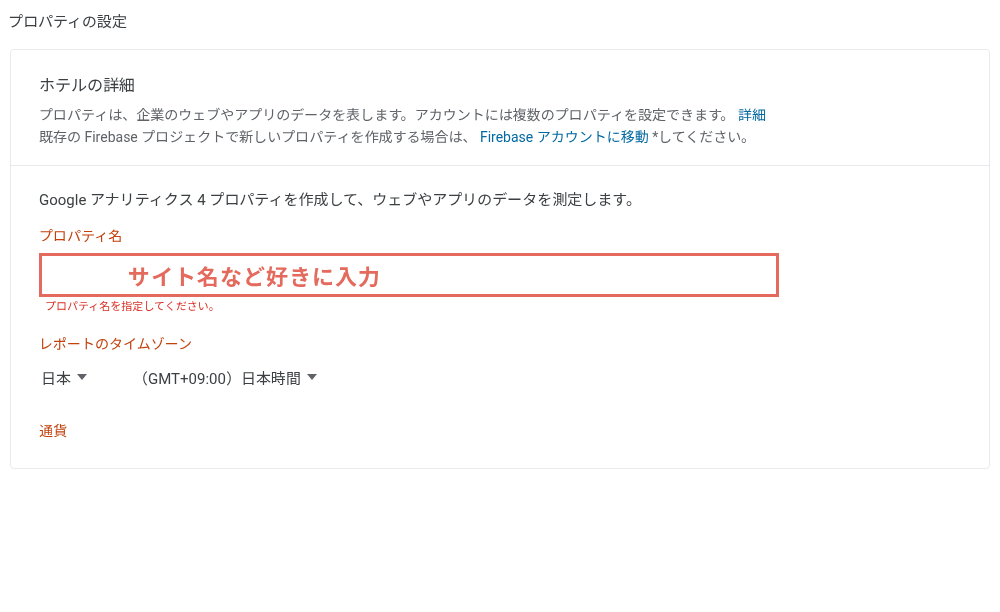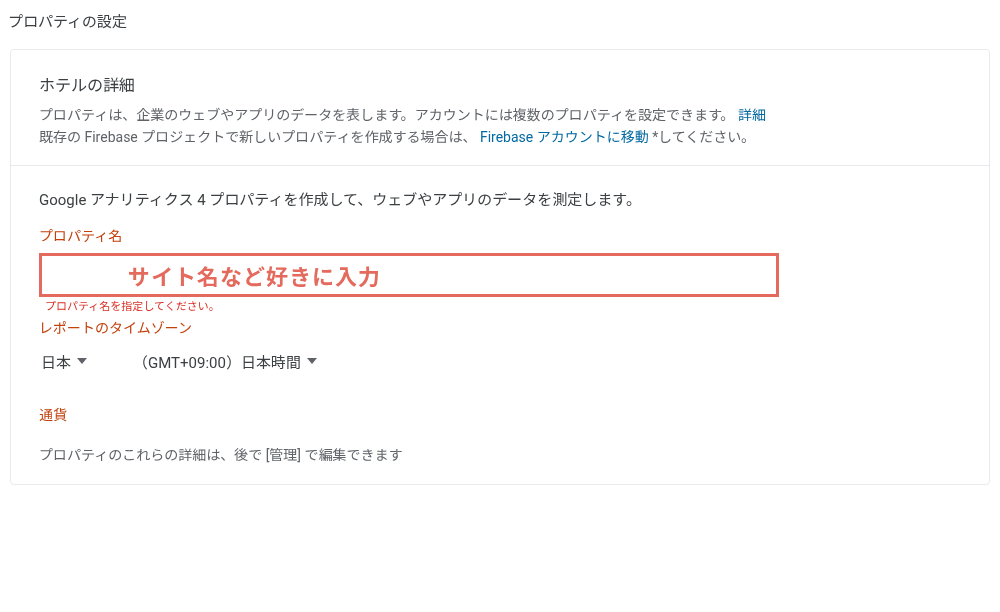--- a/index.html
+++ b/index.html
@@ -64,21 +64,21 @@
     .annot-text {
       color: #e36a5c;
       font-size: 22px;
       font-weight: 700;
       letter-spacing: 1px;
     }
     .error-text {
       color: #d93025;
       font-size: 11px;
       padding-left: 6px;
-      margin-bottom: 4px;
+      margin-bottom: 20px;
     }
     .dropdown-row {
       display: flex;
       align-items: flex-end;
       gap: 42px;
       margin: 8px 0 22px 0;
     }
     .dropdown {
       display: inline-flex;
       align-items: center;
@@ -146,15 +146,14 @@
             </svg>
         </span>
       </div>
     </div>
 
     <div class="section-gap"></div>
 
     <div class="field-label">通貨</div>
 
 
-    <div class="footnote">プロパティのこれらの詳細は、後で [管理] で編集できます</div>
   </div>
 </div>
 
 </body></html>

